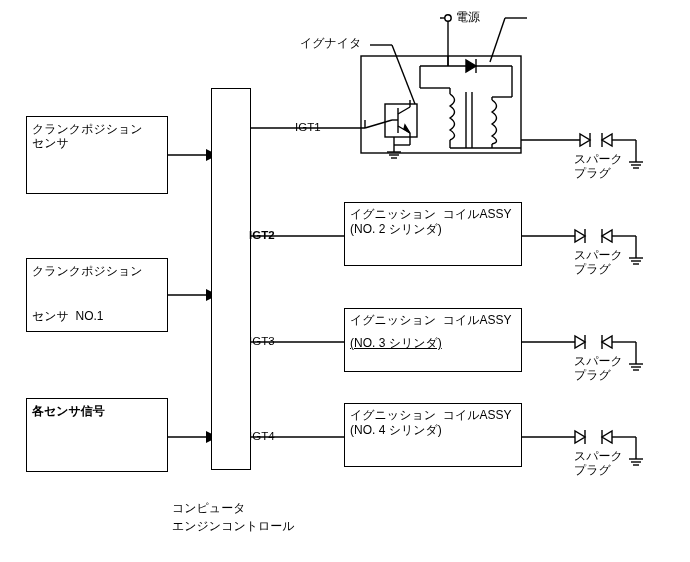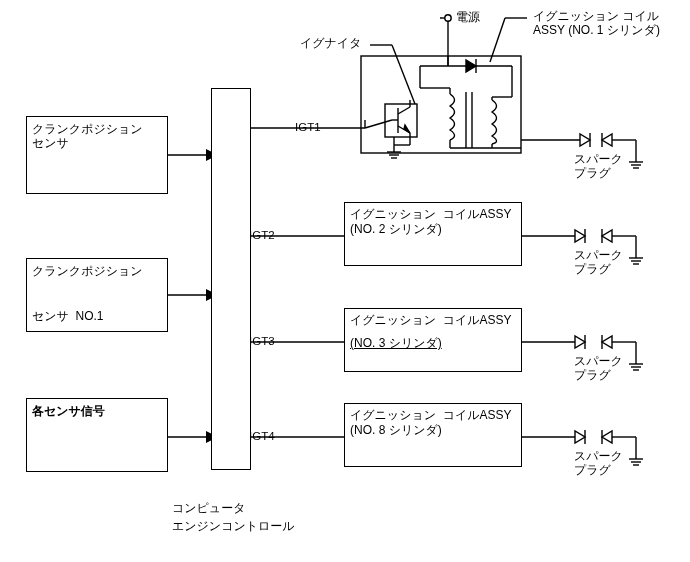--- a/index.html
+++ b/index.html
@@ -186,43 +186,41 @@
 
   <div class="box" style="left:26px;  top:258px; width:142px; height:74px;"></div>
   <div class="lbl" style="left:32px; top:264px;">クランクポジション</div>
   <div class="lbl" style="left:32px; top:278px;margin-top:31px;">センサ  NO.1</div>
 
   <div class="box" style="left:26px;  top:398px; width:142px; height:74px;"></div>
   <div class="lbl" style="left:32px; top:404px;font-weight:bold;">各センサ信号</div>
 
   <div class="ecu" style="left:211px; top:88px; width:40px; height:382px;"></div>
   <div class="pin" style="left:249px; top:121px;margin-left:46px;">IGT1</div>
-  <div class="pin" style="left:249px; top:229px;">IGT2</div>
+  <div class="pin" style="left:249px; top:229px;font-weight:bold;">IGT2</div>
   <div class="pin" style="left:249px; top:335px;">IGT3</div>
   <div class="pin" style="left:249px; top:430px;">IGT4</div>
 
   <div class="lbl" style="left:172px; top:487px;margin-top:32px;">エンジンコントロール</div>
   <div class="lbl" style="left:172px; top:501px;">コンピュータ</div>
 
   <div class="lbl" style="left:284px; top:36px;margin-left:16px;">イグナイタ</div>
   <div class="lbl" style="left:456px; top:10px;">電源</div>
-  <div class="lbl" style="left:533px; top:9px;">イグニッション コイル</div>
-  <div class="lbl" style="left:533px; top:23px;">ASSY (NO. 1 シリンダ)</div>
 
   <div class="box" style="left:344px; top:202px; width:178px; height:64px;"></div>
   <div class="lbl" style="left:350px; top:207px;">イグニッション  コイルASSY</div>
   <div class="lbl" style="left:350px; top:222px;">(NO. 2 シリンダ)</div>
 
   <div class="box" style="left:344px; top:308px; width:178px; height:64px;"></div>
   <div class="lbl" style="left:350px; top:313px;">イグニッション  コイルASSY</div>
   <div class="lbl" style="left:350px; top:336px;text-decoration:underline;">(NO. 3 シリンダ)</div>
 
   <div class="box" style="left:344px; top:403px; width:178px; height:64px;"></div>
   <div class="lbl" style="left:350px; top:408px;">イグニッション  コイルASSY</div>
-  <div class="lbl" style="left:350px; top:423px;">(NO. 8 シリンダ)</div>
+  <div class="lbl" style="left:350px; top:423px;">(NO. 4 シリンダ)</div>
 
   <div class="lbl" style="left:574px; top:152px;">スパーク</div>
   <div class="lbl" style="left:574px; top:166px;">プラグ</div>
 
   <div class="lbl" style="left:574px; top:248px;">スパーク</div>
   <div class="lbl" style="left:574px; top:262px;">プラグ</div>
 
   <div class="lbl" style="left:574px; top:354px;">スパーク</div>
   <div class="lbl" style="left:574px; top:368px;">プラグ</div>
 

